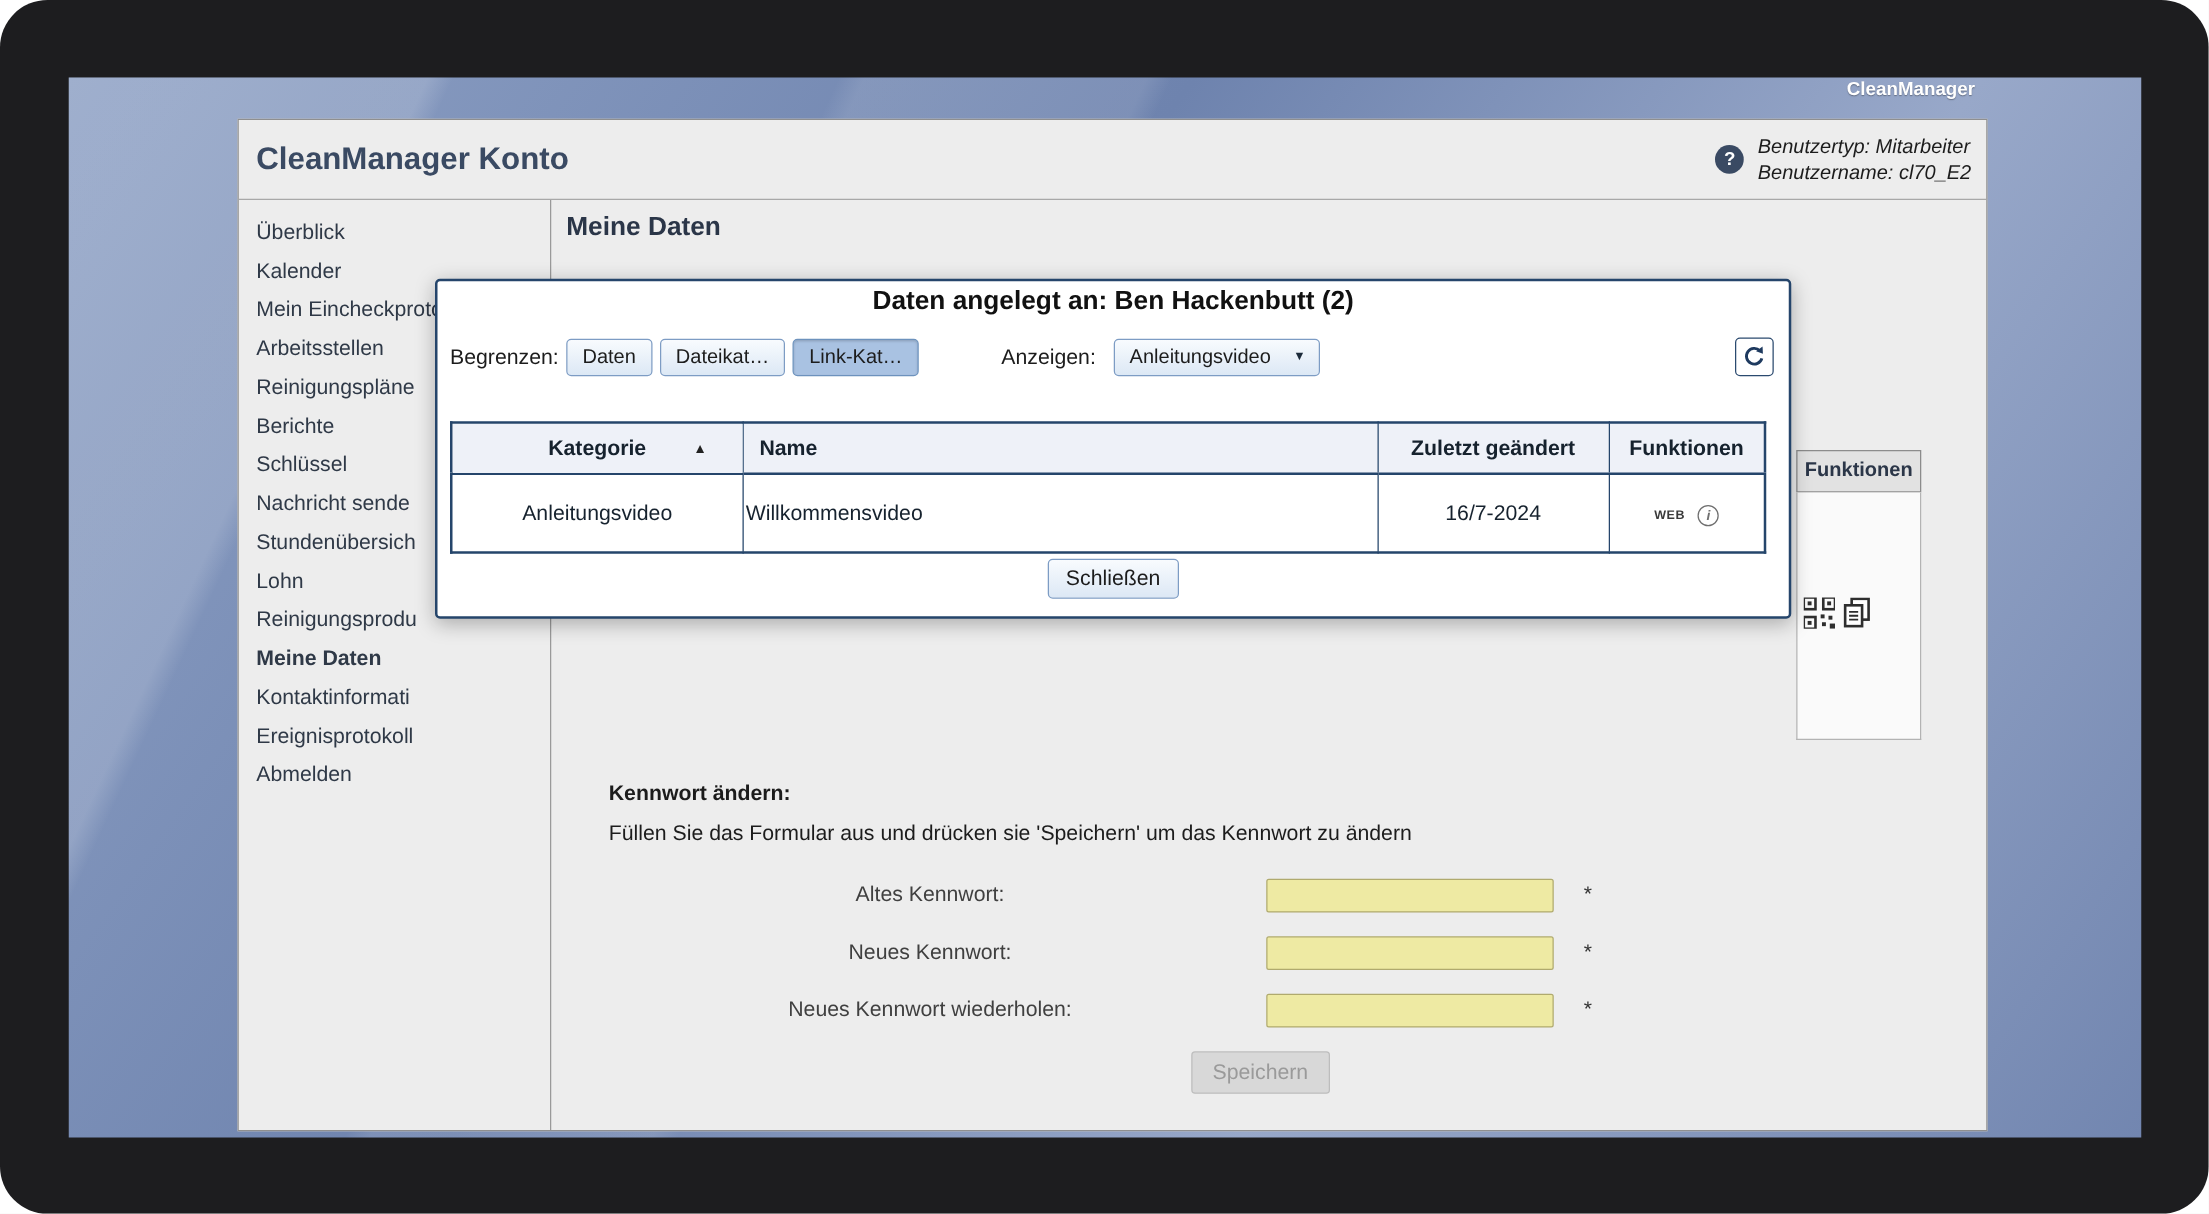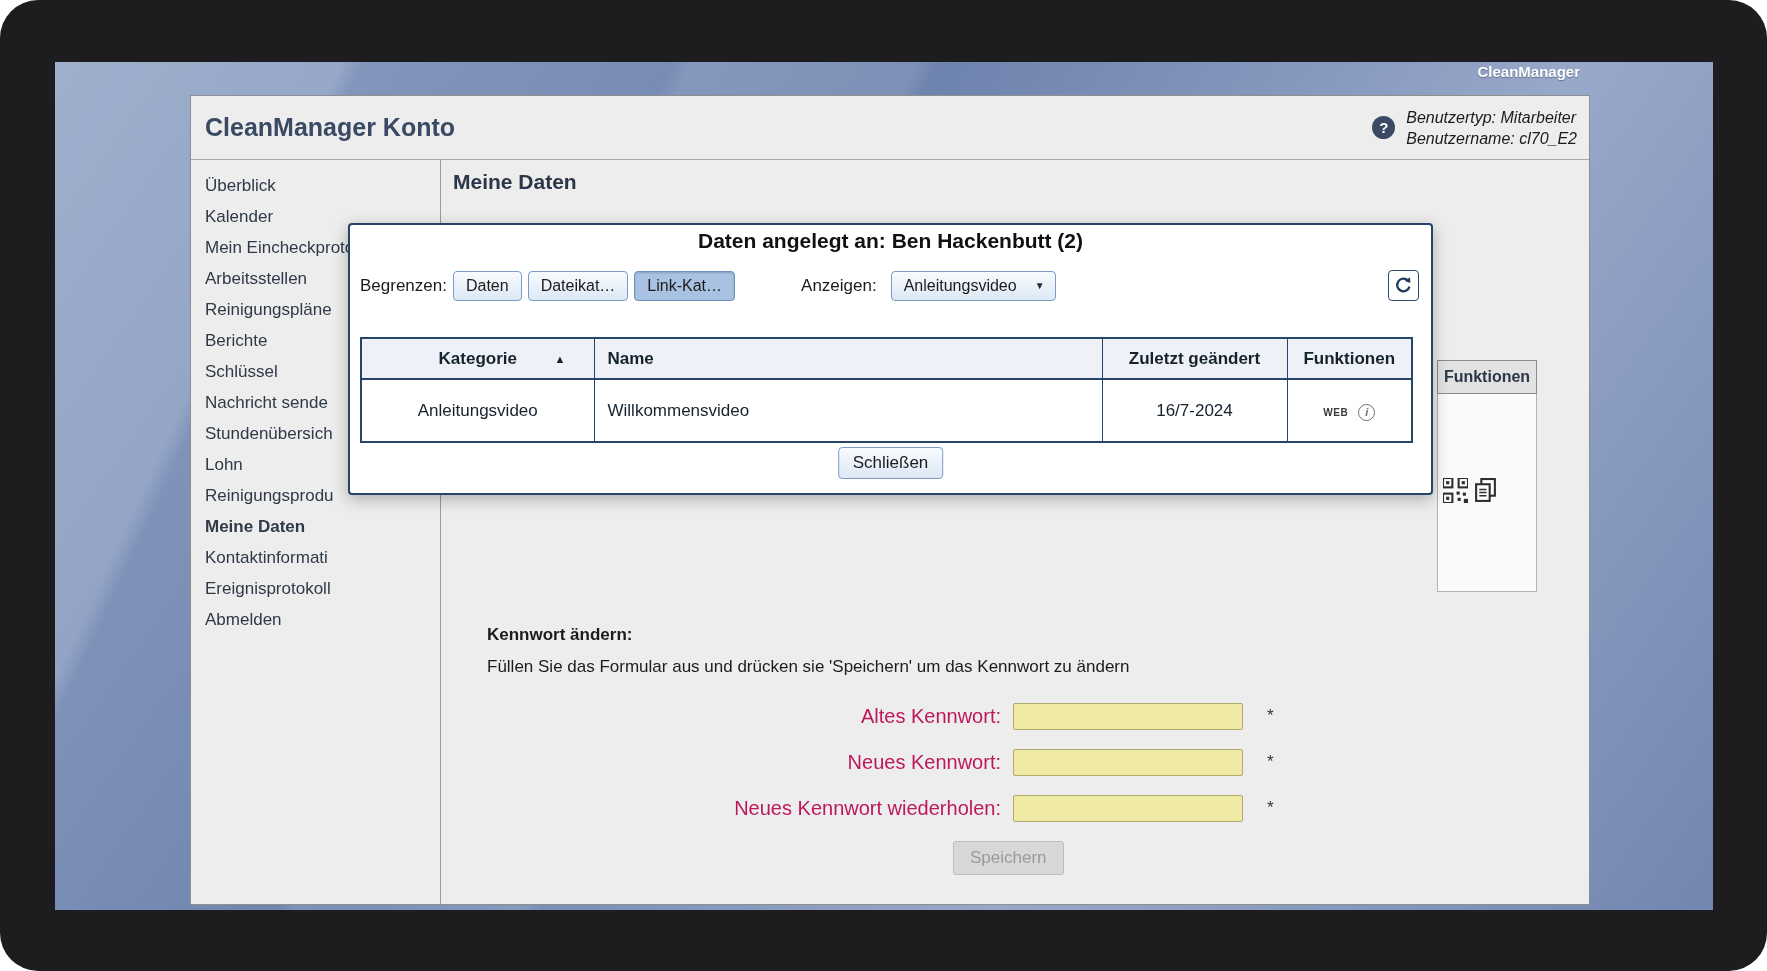--- a/index.html
+++ b/index.html
@@ -82,21 +82,21 @@
     display: flex; gap: 6px; align-items: flex-start;
   }
   .icon-btn { cursor: pointer; line-height: 0; }
 
   
   .pw-section { position: absolute; left: 46px; top: 465px; right: 26px; }
   .pw-heading { font-size: 17px; font-weight: bold; color: #1c1c1c; }
   .pw-instruction { font-size: 17px; color: #1c1c1c; margin-top: 12px; }
   .pw-form { margin-top: 16px; }
   .pw-row { display: flex; align-items: center; height: 46px; }
-  .pw-label { width: 514px; text-align: right; font-size: 20px; color: #be185d; }
+  .pw-label { width: 514px; text-align: center; font-size: 17px; color: #404040; }
   .pw-input {
     margin-left: 12px; width: 230px; height: 27px;
     background: #eeeaa3; border: 1px solid #b0aa6e; border-radius: 2px;
     font-size: 16px; padding: 0 6px; font-family: "Liberation Sans", sans-serif;
   }
   .pw-required { margin-left: 24px; font-size: 17px; color: #333; }
   .pw-save-wrap { margin-top: 10px; margin-left: 466px; }
   .save-btn {
     font-size: 17px; color: #9a9a9a;
     background: #d8d8d8; border: 1px solid #bdbdbd; border-radius: 3px;
@@ -154,21 +154,21 @@
   .modal-table th, .modal-table td { border: 1px solid #25456b; font-size: 17px; color: #16222e; }
   .modal-table thead th {
     height: 41px; background: #eef1f8; font-weight: bold;
     border-bottom: 2px solid #25456b;
   }
   .th-kategorie { position: relative; text-align: center; }
   .sort-arrow { position: absolute; right: 28px; top: 50%; transform: translateY(-50%); font-size: 11px; color: #222; cursor: pointer; }
   .th-name { text-align: left; padding-left: 13px; }
   .modal-table tbody td { height: 63px; background: #ffffff; }
   .td-center { text-align: center; }
-  .td-name { padding-left: 13px; }
+  .td-name { padding-left: 2px; }
   .td-funcs { text-align: center; }
   .funcs-inner { display: inline-flex; align-items: center; gap: 10px; }
   .web-badge { font-size: 10px; font-weight: bold; letter-spacing: .5px; color: #3a3a3a; cursor: pointer; }
   .info-icon {
     display: inline-flex; align-items: center; justify-content: center;
     width: 17px; height: 17px; border-radius: 50%;
     border: 1.6px solid #6f6f6f; color: #6f6f6f;
     font-size: 11px; font-style: italic; font-weight: bold;
     cursor: pointer;
   }

